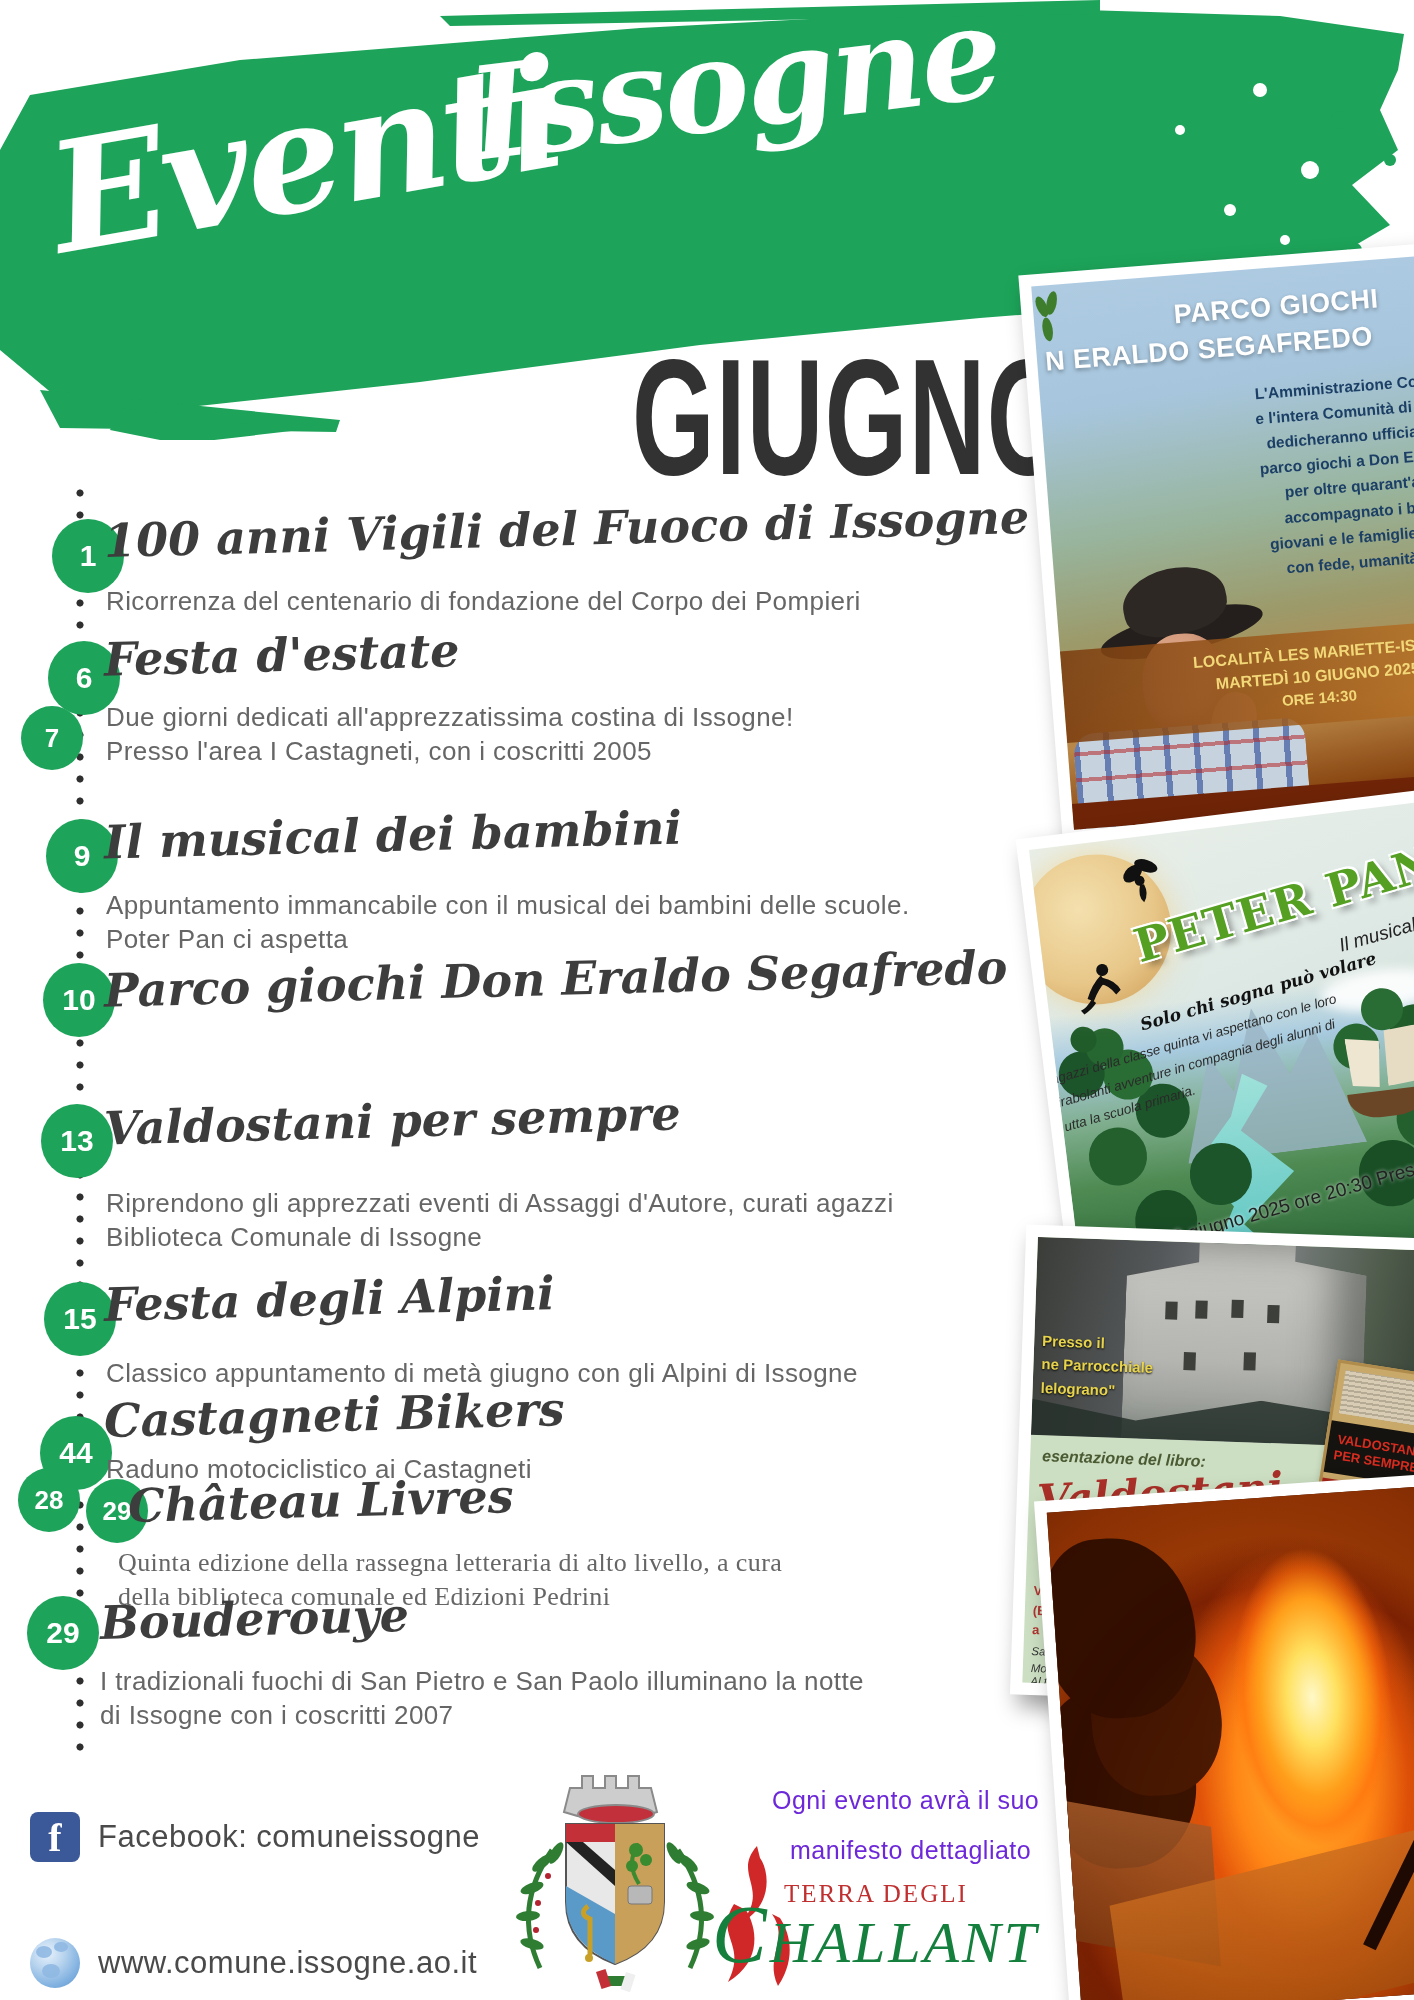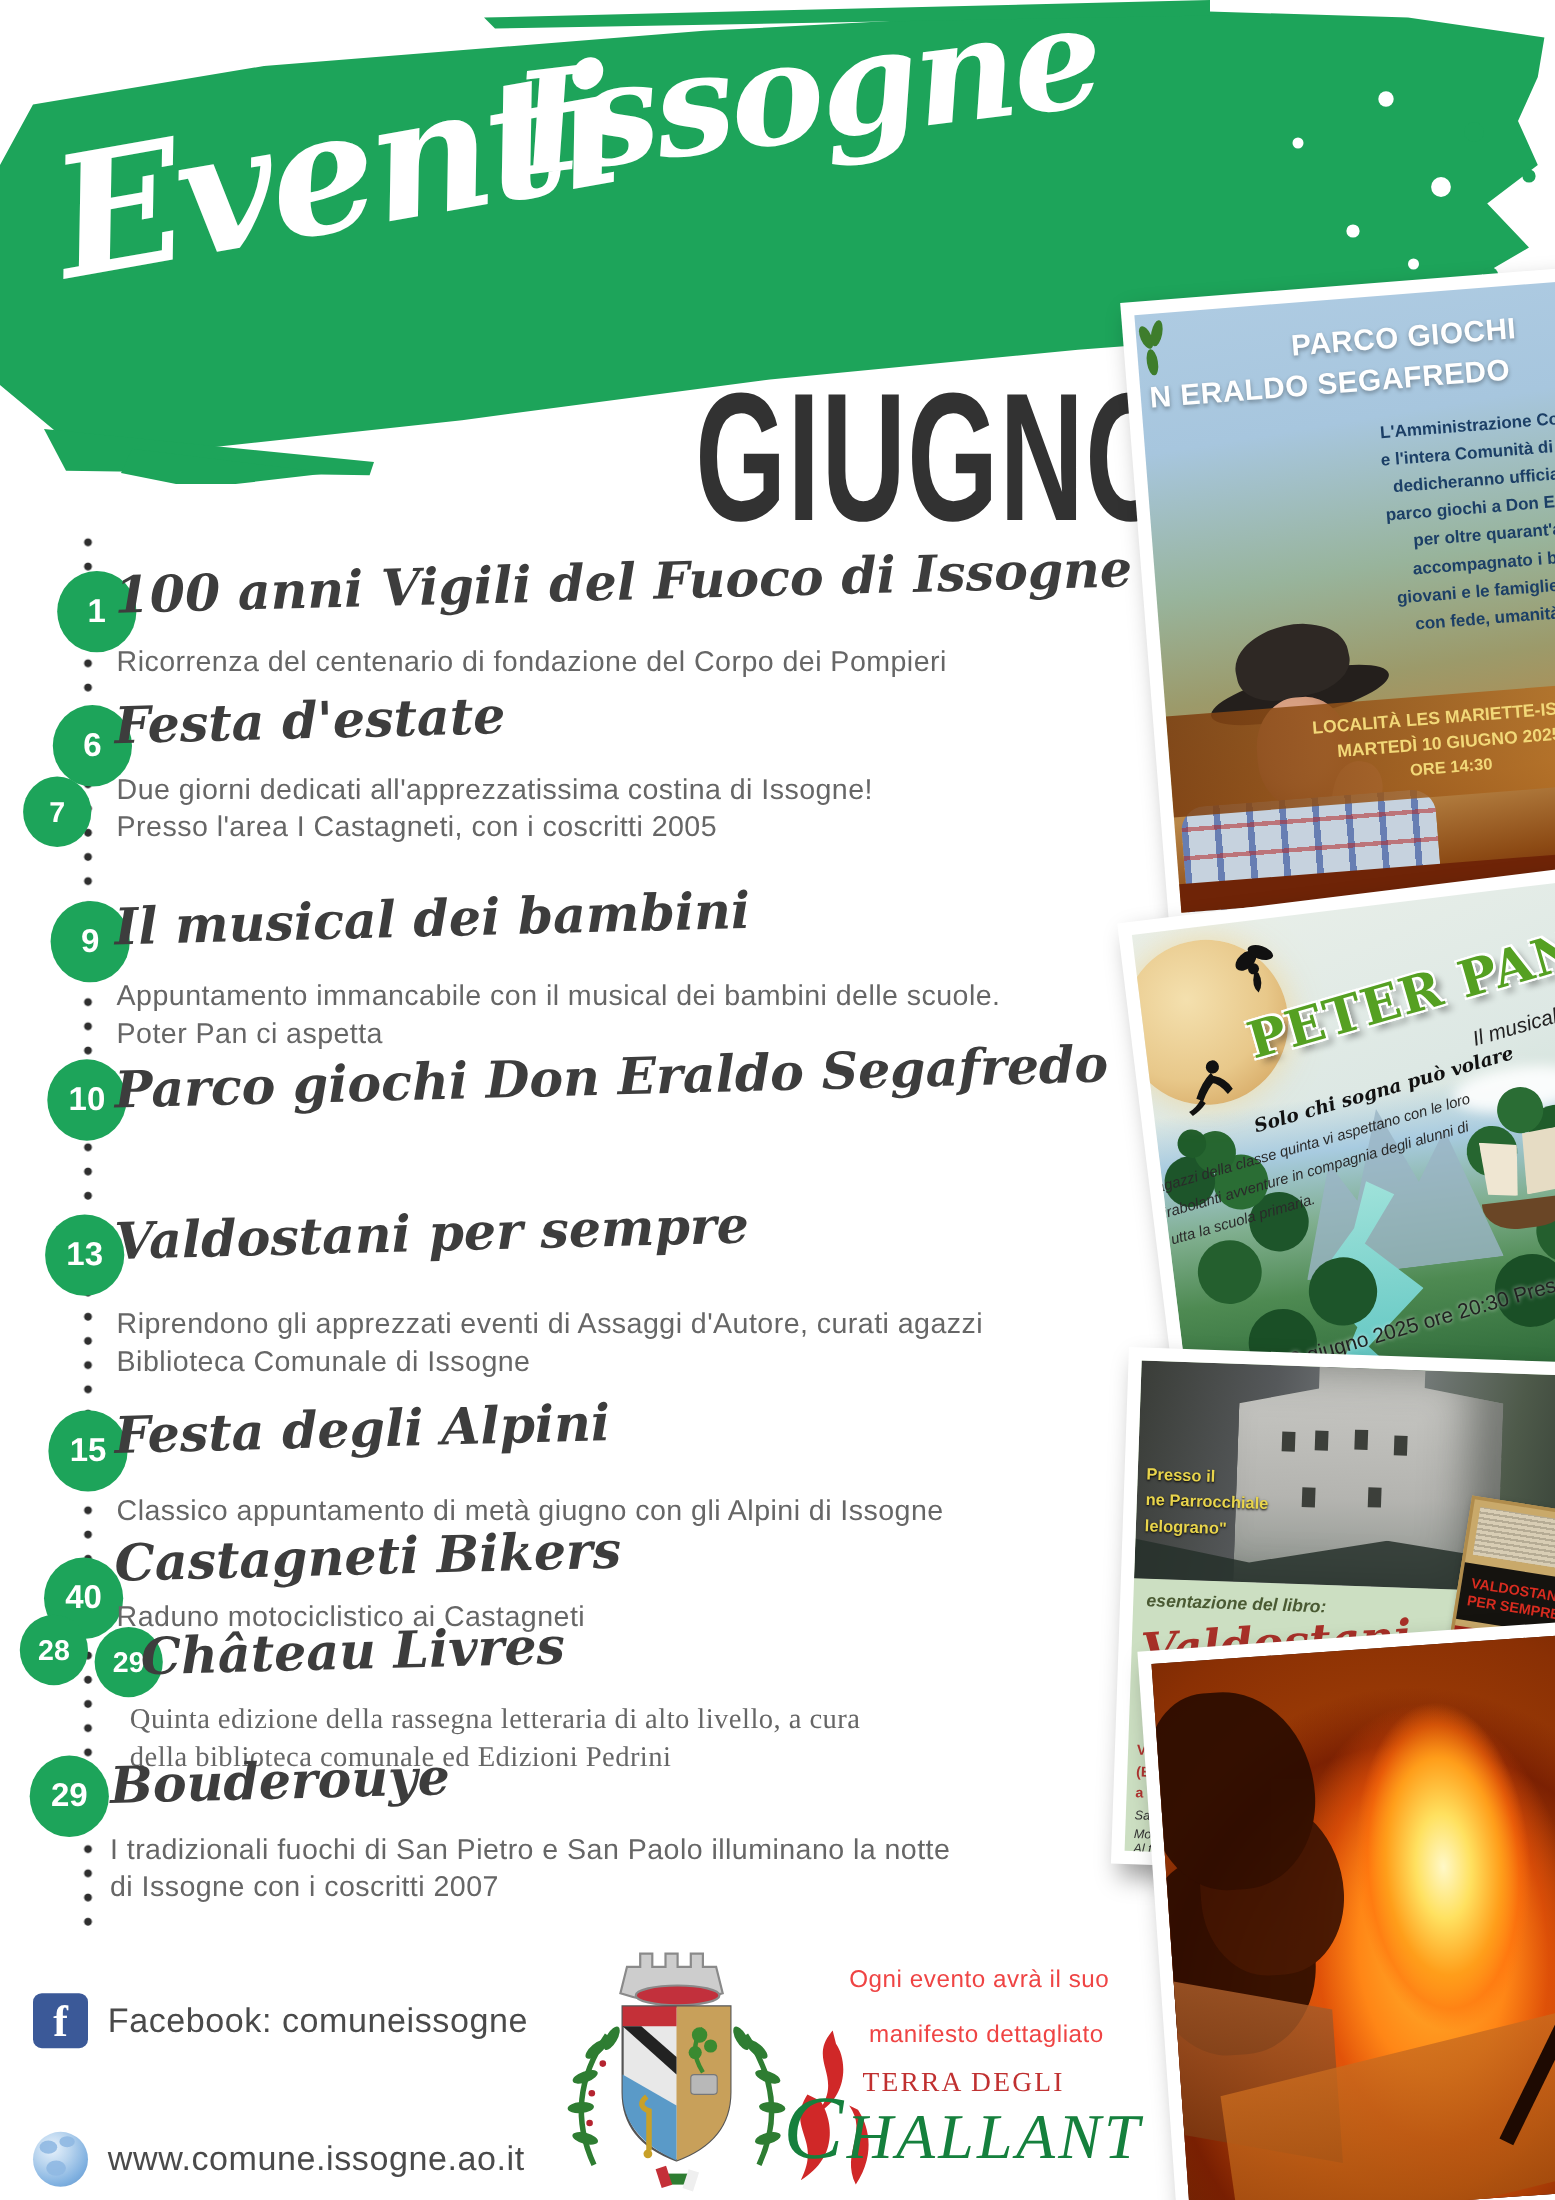--- a/index.html
+++ b/index.html
@@ -170,21 +170,21 @@
   .ig-icon{width:50px;height:50px;border-radius:13px;position:relative;
     background:radial-gradient(circle at 28% 110%,#fdf497 0%,#fd5949 45%,#d6249f 60%,#285AEB 92%);}
   .ig-icon i{position:absolute;left:9px;top:9px;width:28px;height:28px;border:3.5px solid #fff;
     border-radius:9px;}
   .ig-icon b{position:absolute;left:18px;top:18px;width:10px;height:10px;border:3.5px solid #fff;
     border-radius:50%;}
   .web-icon{width:50px;height:50px;border-radius:50%;
     background:radial-gradient(circle at 35% 30%,#e8f2fc 0%,#b8d4ee 35%,#7fb0e0 70%,#5c90c8 100%);
     position:relative;overflow:hidden;}
   .web-icon i{position:absolute;background:#8fb8e2;border-radius:50%;opacity:.9;}
-  .note{position:absolute;z-index:6;color:#ef4444;font-size:22px;letter-spacing:.5px;}
+  .note{position:absolute;z-index:6;color:#6d28d9;font-size:25px;letter-spacing:.5px;}
   .challant{position:absolute;z-index:6;font-family:"Liberation Serif",serif;}
   .ch-terra{position:absolute;left:72px;top:36px;color:#c03030;font-size:25px;letter-spacing:2px;}
   .ch-name{position:absolute;left:0px;top:65px;color:#15803d;font-size:58px;letter-spacing:3px;font-style:italic;}
   .ch-name .big{font-size:82px;line-height:0;}
 </style>
 </head>
 <body>
 
 <div class="page">
 
@@ -224,21 +224,21 @@
   <div class="circle" style="left:43px;top:963px;">
       <span>10</span>
     </div>
   <div class="circle" style="left:41px;top:1104px;">
       <span>13</span>
     </div>
   <div class="circle" style="left:44px;top:1282px;">
       <span>15</span>
     </div>
   <div class="circle" style="left:40px;top:1416px;">
-      <span>40</span>
+      <span>44</span>
     </div>
   <div class="circle small" style="left:18px;top:1468px;">
       <span>28</span>
     </div>
   <div class="circle small" style="left:86px;top:1479px;">
       <span>29</span>
     </div>
   <div class="circle" style="left:27px;top:1596px;">
       <span>29</span>
     </div>

